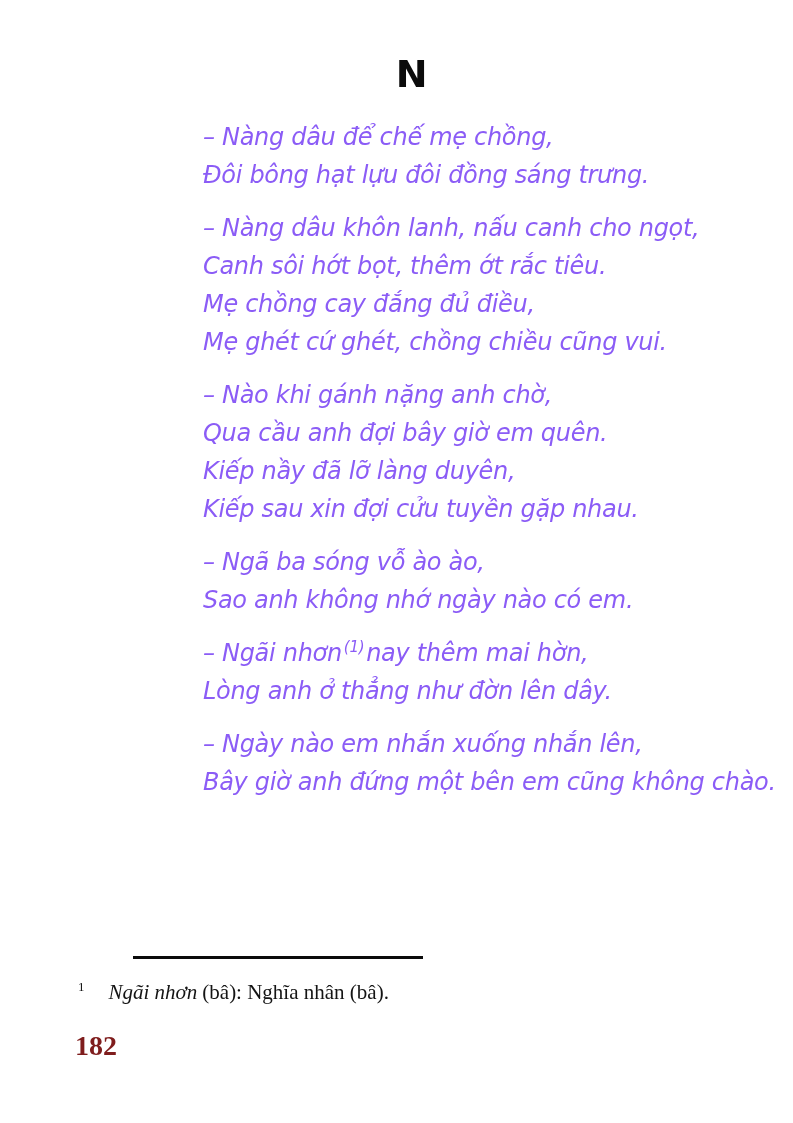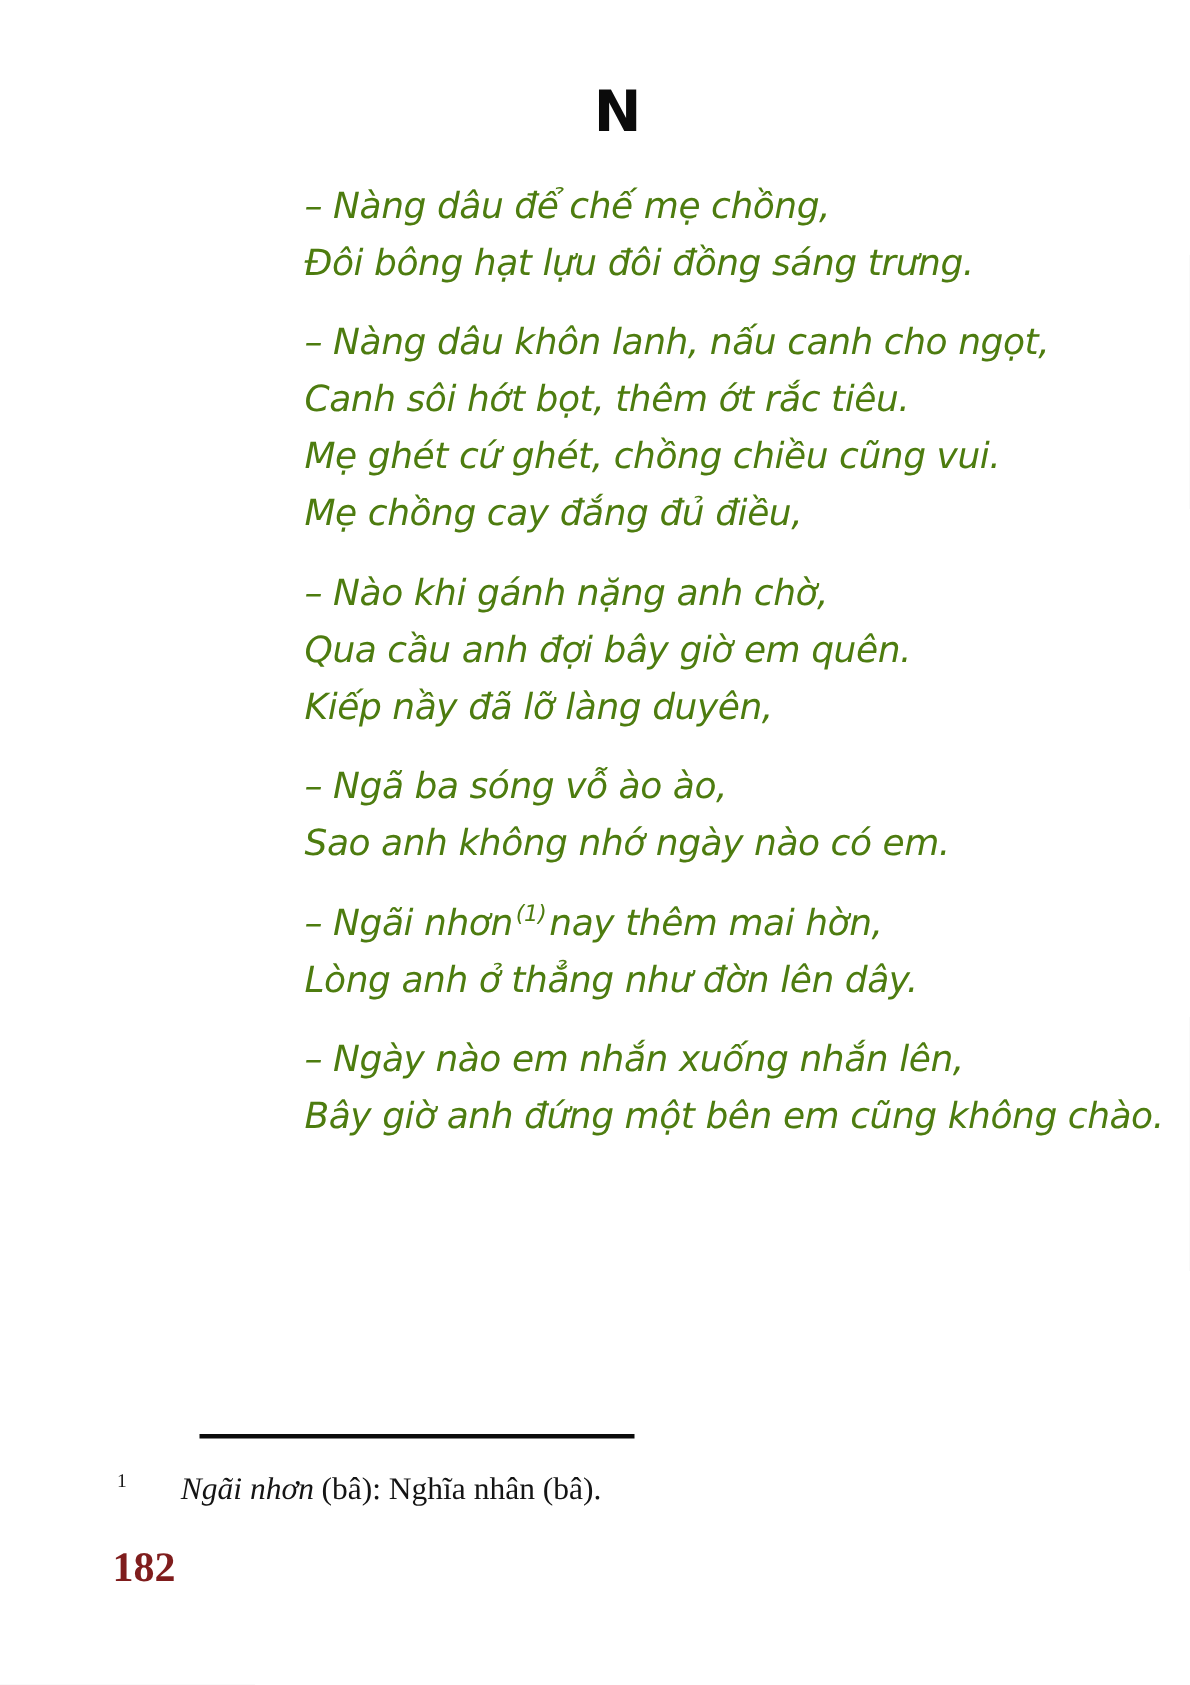--- a/index.html
+++ b/index.html
@@ -30,21 +30,21 @@
   .poem {
     position: absolute;
     top: 118px;
     left: 203px;
     right: 30px;
     font-family: "DejaVu Sans", sans-serif;
     font-style: italic;
     font-size: 24px;
     letter-spacing: -0.3px;
     line-height: 38px;
-    color: #4d7c0f;
+    color: #8b5cf6;
   }
   .stanza { margin: 0 0 15px 0; }
   .line { display: block; white-space: nowrap; }
   .ref {
     font-size: 15px;
     line-height: 0;
     vertical-align: 9px;
     margin: 0 2px;
   }
   .footnote-rule {
@@ -63,21 +63,21 @@
     font-size: 21px;
     color: #141414;
     white-space: nowrap;
   }
   .fn-marker {
     font-size: 13px;
     line-height: 0;
     vertical-align: 8px;
     margin-right: 24px;
   }
-  .fn-term { font-style: italic; margin-left: 12px; }
+  .fn-term { font-style: italic; }
   .fn-text { margin-left: 5px; text-align: center; }
   .page-number {
     position: absolute;
     left: 75px;
     top: 1030px;
     font-family: "Liberation Serif", serif;
     font-weight: bold;
     font-size: 28px;
     color: #7f1d1d;
   }
@@ -92,28 +92,29 @@
   <div class="poem">
 
     <div class="stanza">
       <span class="line">– Nàng dâu để chế mẹ chồng,</span>
       <span class="line">Đôi bông hạt lựu đôi đồng sáng trưng.</span>
     </div>
 
     <div class="stanza">
       <span class="line">– Nàng dâu khôn lanh, nấu canh cho ngọt,</span>
       <span class="line">Canh sôi hớt bọt, thêm ớt rắc tiêu.</span>
+      <span class="line">Mẹ chồng cay đắng đủ điều,</span>
       <span class="line">Mẹ ghét cứ ghét, chồng chiều cũng vui.</span>
-      <span class="line">Mẹ chồng cay đắng đủ điều,</span>
     </div>
 
     <div class="stanza">
       <span class="line">– Nào khi gánh nặng anh chờ,</span>
       <span class="line">Qua cầu anh đợi bây giờ em quên.</span>
       <span class="line">Kiếp nầy đã lỡ làng duyên,</span>
+      <span class="line">Kiếp sau xin đợi cửu tuyền gặp nhau.</span>
     </div>
 
 
     <div class="stanza">
       <span class="line">– Ngã ba sóng vỗ ào ào,</span>
       <span class="line">Sao anh không nhớ ngày nào có em.</span>
     </div>
 
     <div class="stanza">
       <span class="line">

